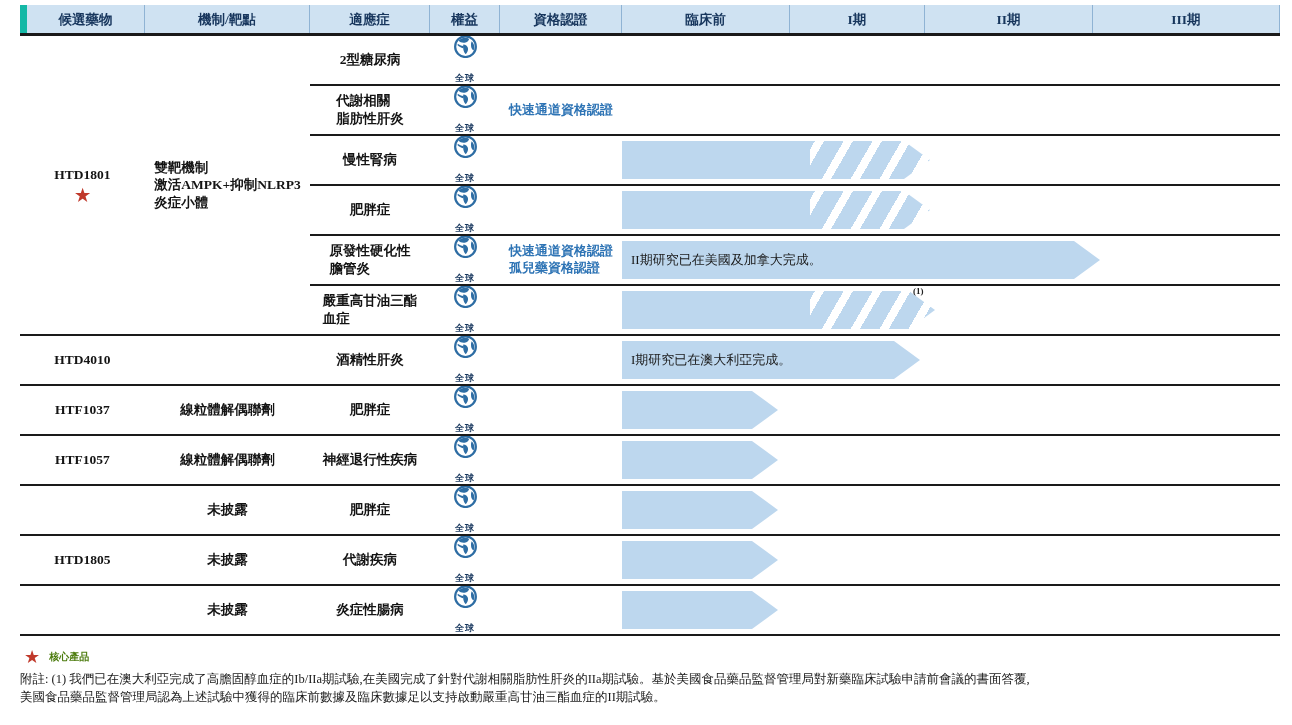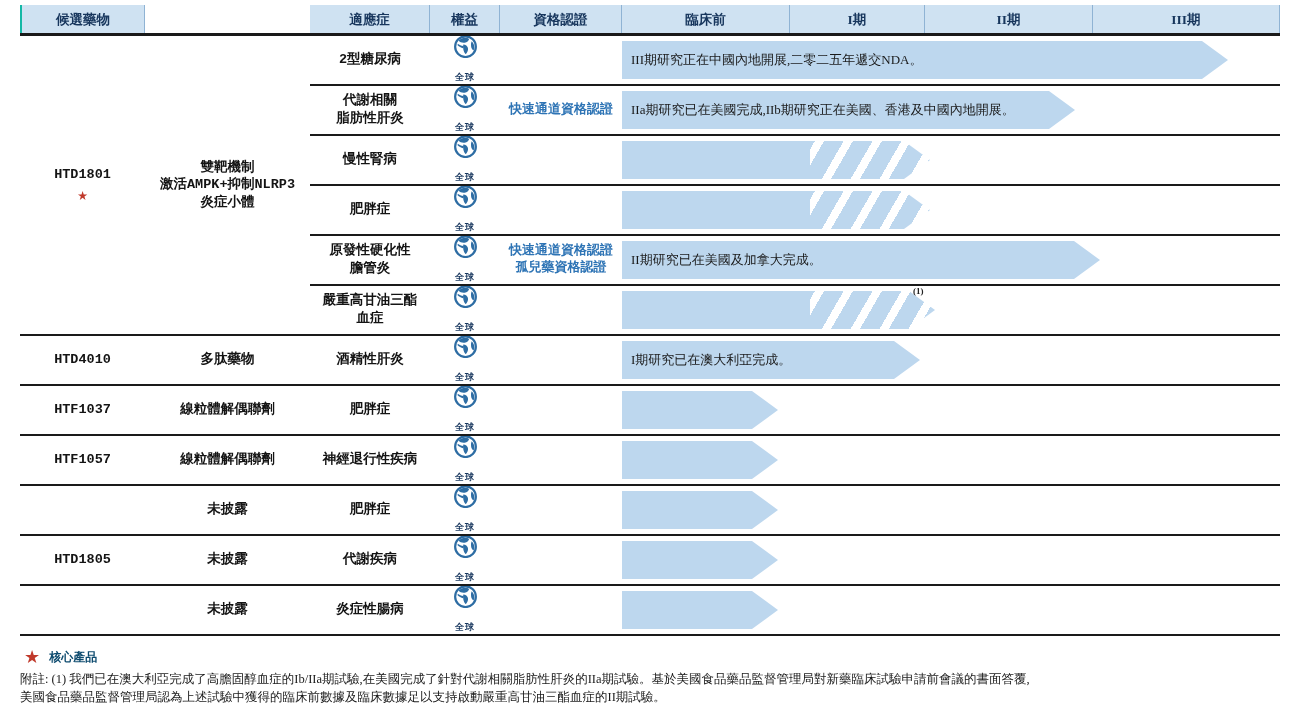--- a/index.html
+++ b/index.html
@@ -6,24 +6,24 @@
   body{width:1292px;height:725px;font-family:"Liberation Serif",serif;color:#111;}
   .page{position:relative;width:1292px;height:725px;overflow:hidden;background:#fff;}
 
   .grid{position:absolute;left:20px;top:5px;display:grid;
         grid-template-columns:125px 165px 120px 70px 122px 168px 135px 168px 187px;
         grid-template-rows:30px repeat(12,50px);}
 
   .hcell{background:#cfe2f2;color:#17365d;font-weight:bold;font-size:13.5px;
          display:flex;align-items:center;justify-content:center;
          border-right:1px solid #8fb3d4;}
-  .hcell.first{border-left:2px solid #14b8a6;}
-
-  .cell{display:flex;align-items:center;justify-content:center;text-align:center;
-        font-size:13.5px;font-weight:bold;color:#141414;white-space:pre-line;line-height:1.3;font-family:Liberation Mono, monospace;}
+  .hcell.first{border-left:7px solid #14b8a6;}
+
+  .cell{display:flex;align-items:center;justify-content:center;text-align:left;
+        font-size:13.5px;font-weight:bold;color:#141414;white-space:pre-line;line-height:1.3;}
   .drug{flex-direction:column;gap:3px;}
   .star{color:#c0392b;font-size:17px;line-height:1;}
   .qual{color:#2e74b5;font-size:13px;}
 
   .rights{flex-direction:column;gap:16px;}
   .globe-svg{width:33px;height:33px;display:block;}
   .globe-label{font-size:9px;font-weight:bold;color:#17365d;letter-spacing:1px;margin-top:-1px;}
 
   .barcell{position:relative;grid-column:6/10;}
   .bar{position:absolute;left:0;top:6px;height:38px;background:#bdd7ee;
@@ -31,21 +31,21 @@
        display:flex;align-items:center;}
   .bar span{font-size:13px;font-weight:normal;color:#1a1a1a;padding-left:9px;white-space:nowrap;}
   .bar.hatched{background:linear-gradient(90deg,#bdd7ee 0 188px,rgba(255,255,255,0) 188px),
                repeating-linear-gradient(120deg,#bdd7ee 0 17px,#ffffff 17px 25px);}
   .sup{position:absolute;font-size:9px;font-weight:bold;color:#222;}
 
   .hline{position:absolute;background:#1a1a1a;}
 
   .legend{position:absolute;left:24px;top:648px;display:flex;align-items:center;gap:9px;}
   .legend .star{font-size:18px;}
-  .legend-label{font-size:12px;font-weight:bold;color:#0c4a6e;}
+  .legend-label{font-size:10px;font-weight:bold;color:#4d7c0f;}
   .notes{position:absolute;left:20px;top:670px;width:1262px;font-size:12.5px;color:#1a1a1a;line-height:1.45;}
 </style>
 </head>
 <body>
 
 <svg width="0" height="0" style="position:absolute">
   <defs>
     <symbol id="globe" viewBox="0 0 36 36">
       <circle cx="18" cy="18" r="16" fill="#ffffff" stroke="#2e6da4" stroke-width="3.4"></circle>
       <path fill="#2e6da4" d="M7 9 C10 5.6 14 4 18 4.2 C20 4.3 22 5 23.6 6 C23 9 20.4 11.2 16.8 11.8 C13.2 12.4 9.8 11.4 7 9 Z"></path>
@@ -54,38 +54,38 @@
       <path fill="#2e6da4" d="M6 13.5 C8.5 15.5 11.5 16.6 14.6 17 L14.2 20.5 C11 19.8 8 18.2 5.8 16 Z"></path>
     </symbol>
   </defs>
 </svg>
 
 <div class="page">
 
   <div class="grid">
 
     <div class="hcell first" style="grid-row:1;grid-column:1">候選藥物</div>
+    <div class="hcell" style="grid-row:1;grid-column:2">機制/靶點</div>
     <div class="hcell" style="grid-row:1;grid-column:3">適應症</div>
     <div class="hcell" style="grid-row:1;grid-column:4">權益</div>
     <div class="hcell" style="grid-row:1;grid-column:5">資格認證</div>
     <div class="hcell" style="grid-row:1;grid-column:6">臨床前</div>
     <div class="hcell" style="grid-row:1;grid-column:7">I期</div>
     <div class="hcell" style="grid-row:1;grid-column:8">II期</div>
     <div class="hcell" style="grid-row:1;grid-column:9">III期</div>
 
     <div class="cell drug" style="grid-column:1;grid-row:2/8">
       <span>HTD1801</span>
       <span class="star">★</span>
     </div>
     <div class="cell" style="grid-column:2;grid-row:2/8">雙靶機制
 激活AMPK+抑制NLRP3
 炎症小體</div>
 
     <div class="cell" style="grid-column:1;grid-row:8">HTD4010</div>
-    <div class="cell" style="grid-column:2;grid-row:8">多肽藥物</div>
     <div class="cell" style="grid-column:1;grid-row:9">HTF1037</div>
     <div class="cell" style="grid-column:2;grid-row:9">線粒體解偶聯劑</div>
     <div class="cell" style="grid-column:1;grid-row:10">HTF1057</div>
     <div class="cell" style="grid-column:2;grid-row:10">線粒體解偶聯劑</div>
     <div class="cell" style="grid-column:2;grid-row:11">未披露</div>
     <div class="cell" style="grid-column:1;grid-row:12">HTD1805</div>
     <div class="cell" style="grid-column:2;grid-row:12">未披露</div>
     <div class="cell" style="grid-column:2;grid-row:13">未披露</div>
 
     <div class="cell" style="grid-column:3;grid-row:2">2型糖尿病</div>
@@ -174,30 +174,20 @@
       <svg class="globe-svg">
           <use href="#globe"></use>
         </svg>
       <span class="globe-label">全球</span>
     </div>
 
     <div class="cell qual" style="grid-column:5;grid-row:3">快速通道資格認證</div>
     <div class="cell qual" style="grid-column:5;grid-row:6">快速通道資格認證
 孤兒藥資格認證</div>
 
-    <div class="barcell" style="grid-row:2">
-      <div class="bar" style="width:606px">
-          <span>III期研究正在中國內地開展,二零二五年遞交NDA。</span>
-        </div>
-    </div>
-    <div class="barcell" style="grid-row:3">
-      <div class="bar" style="width:453px">
-          <span>IIa期研究已在美國完成,IIb期研究正在美國、香港及中國內地開展。</span>
-        </div>
-    </div>
     <div class="barcell" style="grid-row:4">
       <div class="bar hatched" style="width:308px"></div>
     </div>
     <div class="barcell" style="grid-row:5">
       <div class="bar hatched" style="width:308px"></div>
     </div>
     <div class="barcell" style="grid-row:6">
       <div class="bar" style="width:478px">
           <span>II期研究已在美國及加拿大完成。</span>
         </div>

